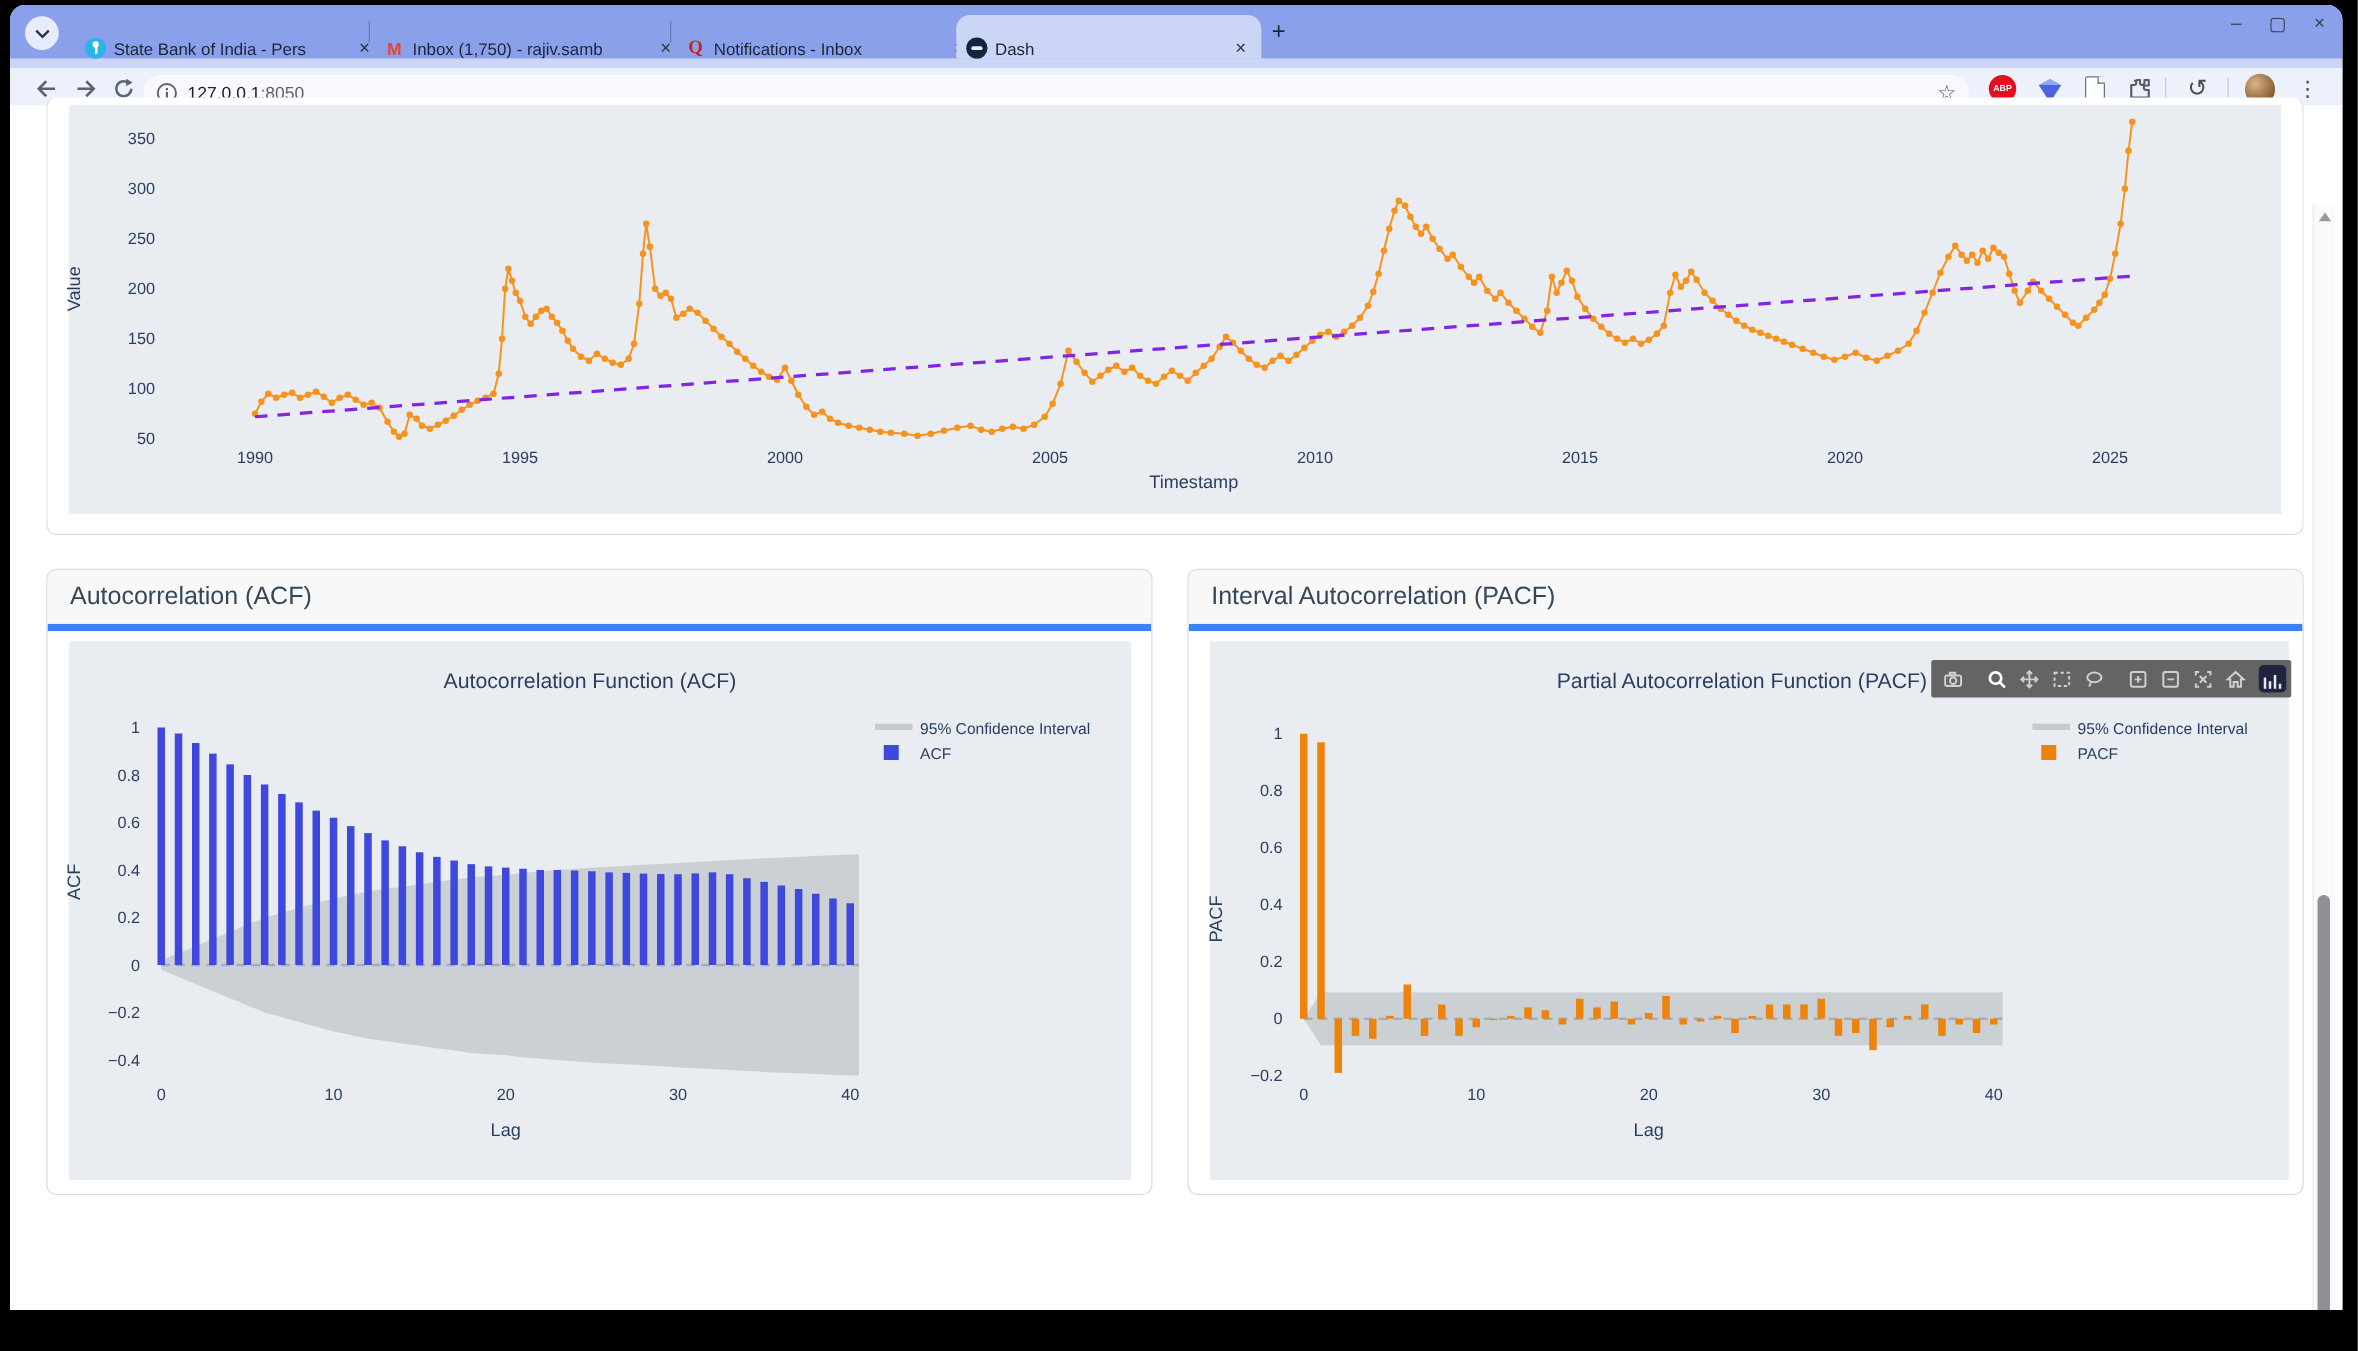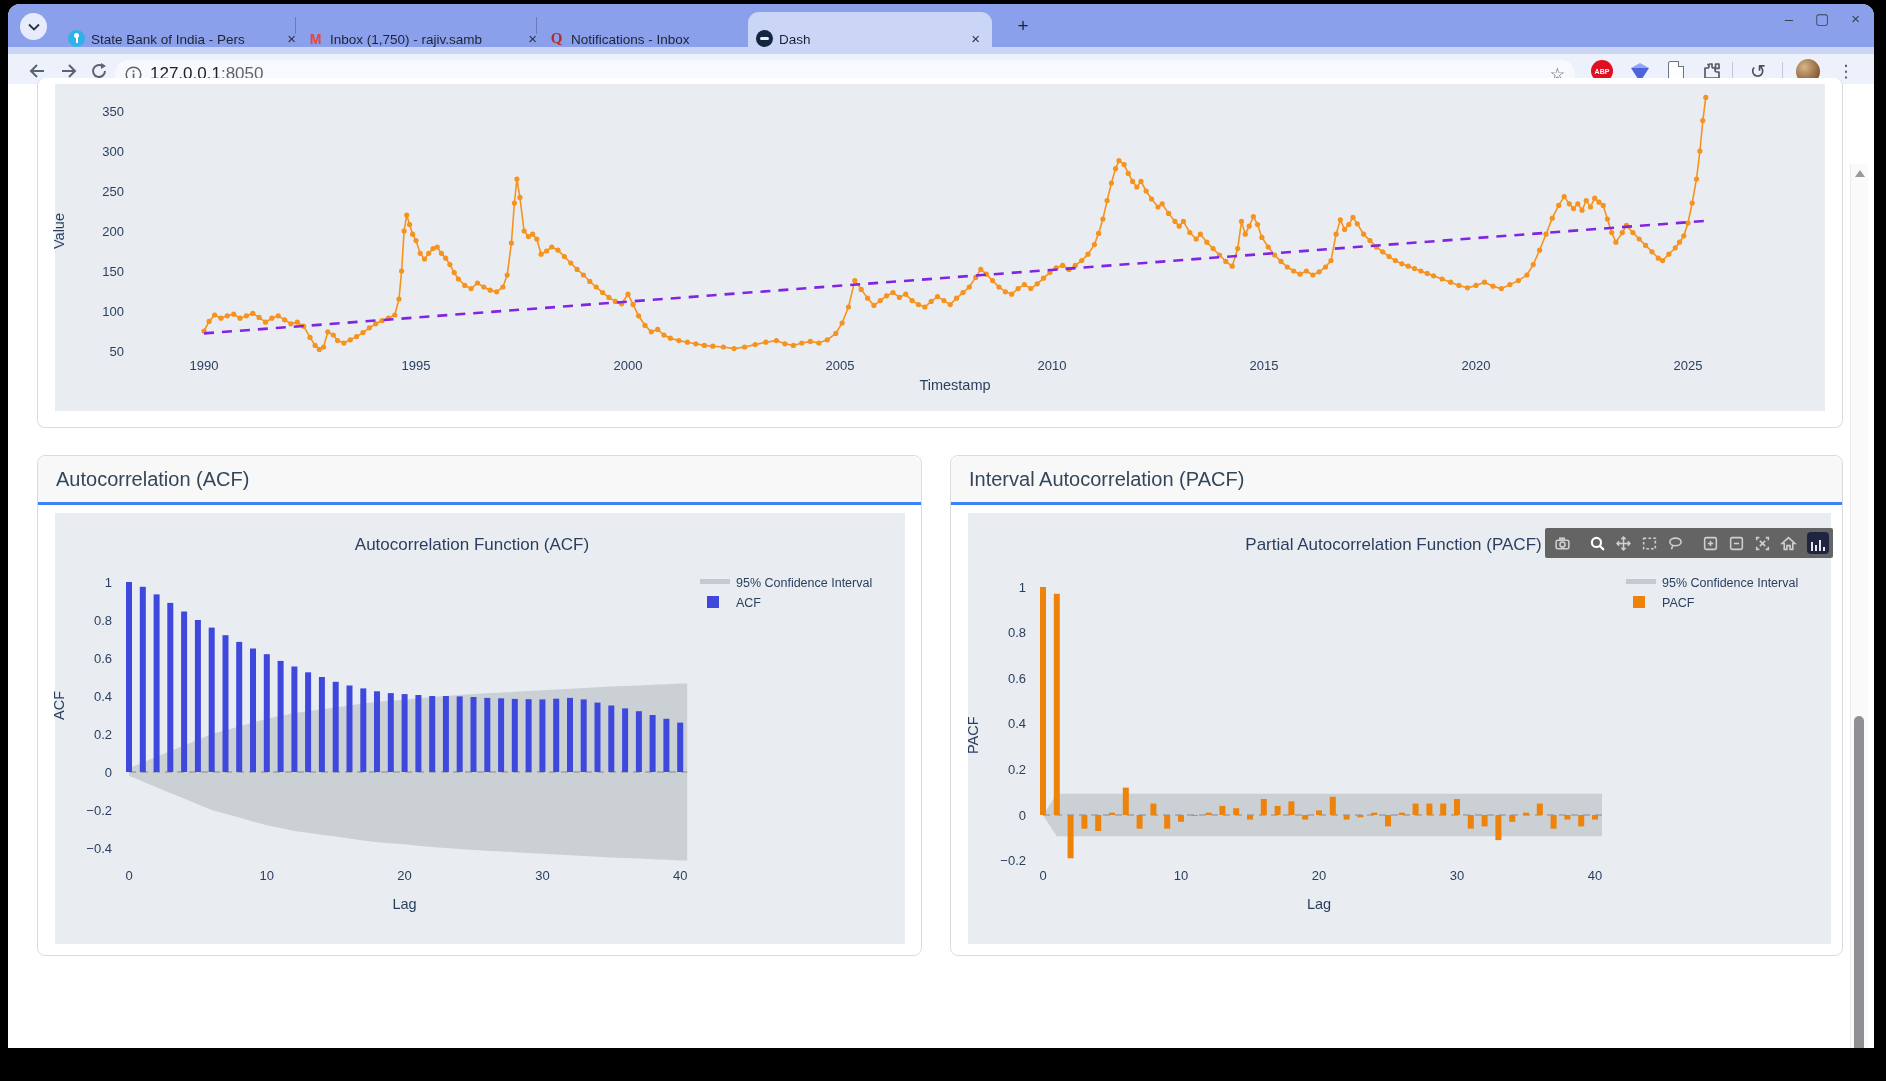--- a/index.html
+++ b/index.html
@@ -29,38 +29,38 @@
   .newtab{position:absolute;left:1002px;top:9px;width:26px;height:26px;border-radius:50%;
           color:#1d2335;font-size:19px;display:flex;align-items:center;justify-content:center;cursor:pointer;}
   .wincontrols{position:absolute;right:14px;top:6px;display:flex;gap:22px;color:#3a4150;font-size:15px;}
   .wincontrols span{cursor:pointer;}
   
   .toolbar{position:absolute;left:0;top:43px;width:100%;height:37px;
            background:linear-gradient(#cbd6f7 0,#cbd6f7 7px,#edf1fc 7px);border-bottom:1px solid #e2e6f2;}
   .navbtn{position:absolute;top:13px;width:22px;height:22px;display:flex;align-items:center;justify-content:center;cursor:pointer;}
   .omnibox{position:absolute;left:107px;top:13px;width:1460px;height:28px;border-radius:14px;background:#f7f9fe;
            display:flex;align-items:center;padding:0 10px;box-sizing:border-box;}
-  .omni-url{font-size:17px;color:#202124;margin-left:8px;}
+  .omni-url{font-size:14px;color:#202124;margin-left:8px;}
   .omni-url .port{color:#5f6368;}
   .omni-star{margin-left:auto;font-size:17px;color:#454b57;cursor:pointer;}
   .ext{position:absolute;top:12px;width:24px;height:24px;display:flex;align-items:center;justify-content:center;cursor:pointer;}
   .abp{width:22px;height:22px;border-radius:50%;background:#e10f21;color:#fff;font-size:7px;font-weight:bold;
        display:flex;align-items:center;justify-content:center;}
   .gem{width:0;height:0;border-left:9px solid transparent;border-right:9px solid transparent;border-top:14px solid #4d63dd;position:relative;top:4px;}
   .gem::before{content:"";position:absolute;left:-9px;top:-19px;border-left:9px solid transparent;border-right:9px solid transparent;border-bottom:5px solid #93a6f5;}
   .docicon{width:14px;height:18px;background:#fdfdfd;border:1.6px solid #70757d;border-radius:2px;position:relative;}
   .docicon::before{content:"";position:absolute;right:-1px;top:-1px;width:5px;height:5px;background:#edf1fc;border-left:1.6px solid #70757d;border-bottom:1.6px solid #70757d;}
   .toolsep{position:absolute;top:15px;width:1px;height:18px;background:#c3c9da;}
   .hist{font-size:19px;color:#474d59;}
   .avatar{width:25px;height:25px;border-radius:50%;background:radial-gradient(circle at 35% 32%,#d8b48b,#8a5a30 70%,#5d3a1d);}
   .kebab{font-size:17px;color:#474d59;}
   
   .page{position:absolute;left:0;top:80px;width:100%;height:964px;background:#fff;}
   .card{position:absolute;background:#fff;border:1px solid #d9dce1;border-radius:8px;box-sizing:border-box;}
-  .card-header{height:49px;box-sizing:border-box;background:#f8f8f9;border-bottom:3px solid #3b82f6;
+  .card-header{height:49px;box-sizing:border-box;background:#f8f8f9;border-bottom:6px solid #3b82f6;
                border-radius:8px 8px 0 0;display:flex;align-items:center;padding-left:18px;
                font-size:20px;color:#33475b;}
   .chart-svg{position:absolute;left:0;top:0;pointer-events:none;}
   svg text{font-family:"Liberation Sans",sans-serif;fill:#2a3f5f;}
   .fig-hit{position:absolute;}
   
   .modebar{position:absolute;left:1537px;top:524px;height:30px;display:flex;align-items:center;
            background:rgba(88,88,88,.92);border-radius:2px;padding:0 4px;}
   .mb-icon{width:26px;height:26px;display:flex;align-items:center;justify-content:center;cursor:pointer;}
   .mb-icon svg{stroke:#cfcfcf;fill:none;stroke-width:1.5;}
@@ -100,21 +100,21 @@
       <span class="close">×</span>
     </div>
     <div class="tabsep" style="left:528px;"></div>
 
     <div class="tab" style="left:532px;width:228px;">
       <span class="favicon fav-quora">Q</span>
       <span class="title">Notifications - Inbox</span>
       <span class="close">×</span>
     </div>
 
-    <div class="tab active" style="left:740px;width:228px;">
+    <div class="tab active" style="left:757px;width:228px;">
       <span class="favicon fav-dash"></span>
       <span class="title">Dash</span>
       <span class="close">×</span>
     </div>
 
     <div class="newtab">+</div>
 
     <div class="wincontrols">
       <span>–</span>
       <span>▢</span>

